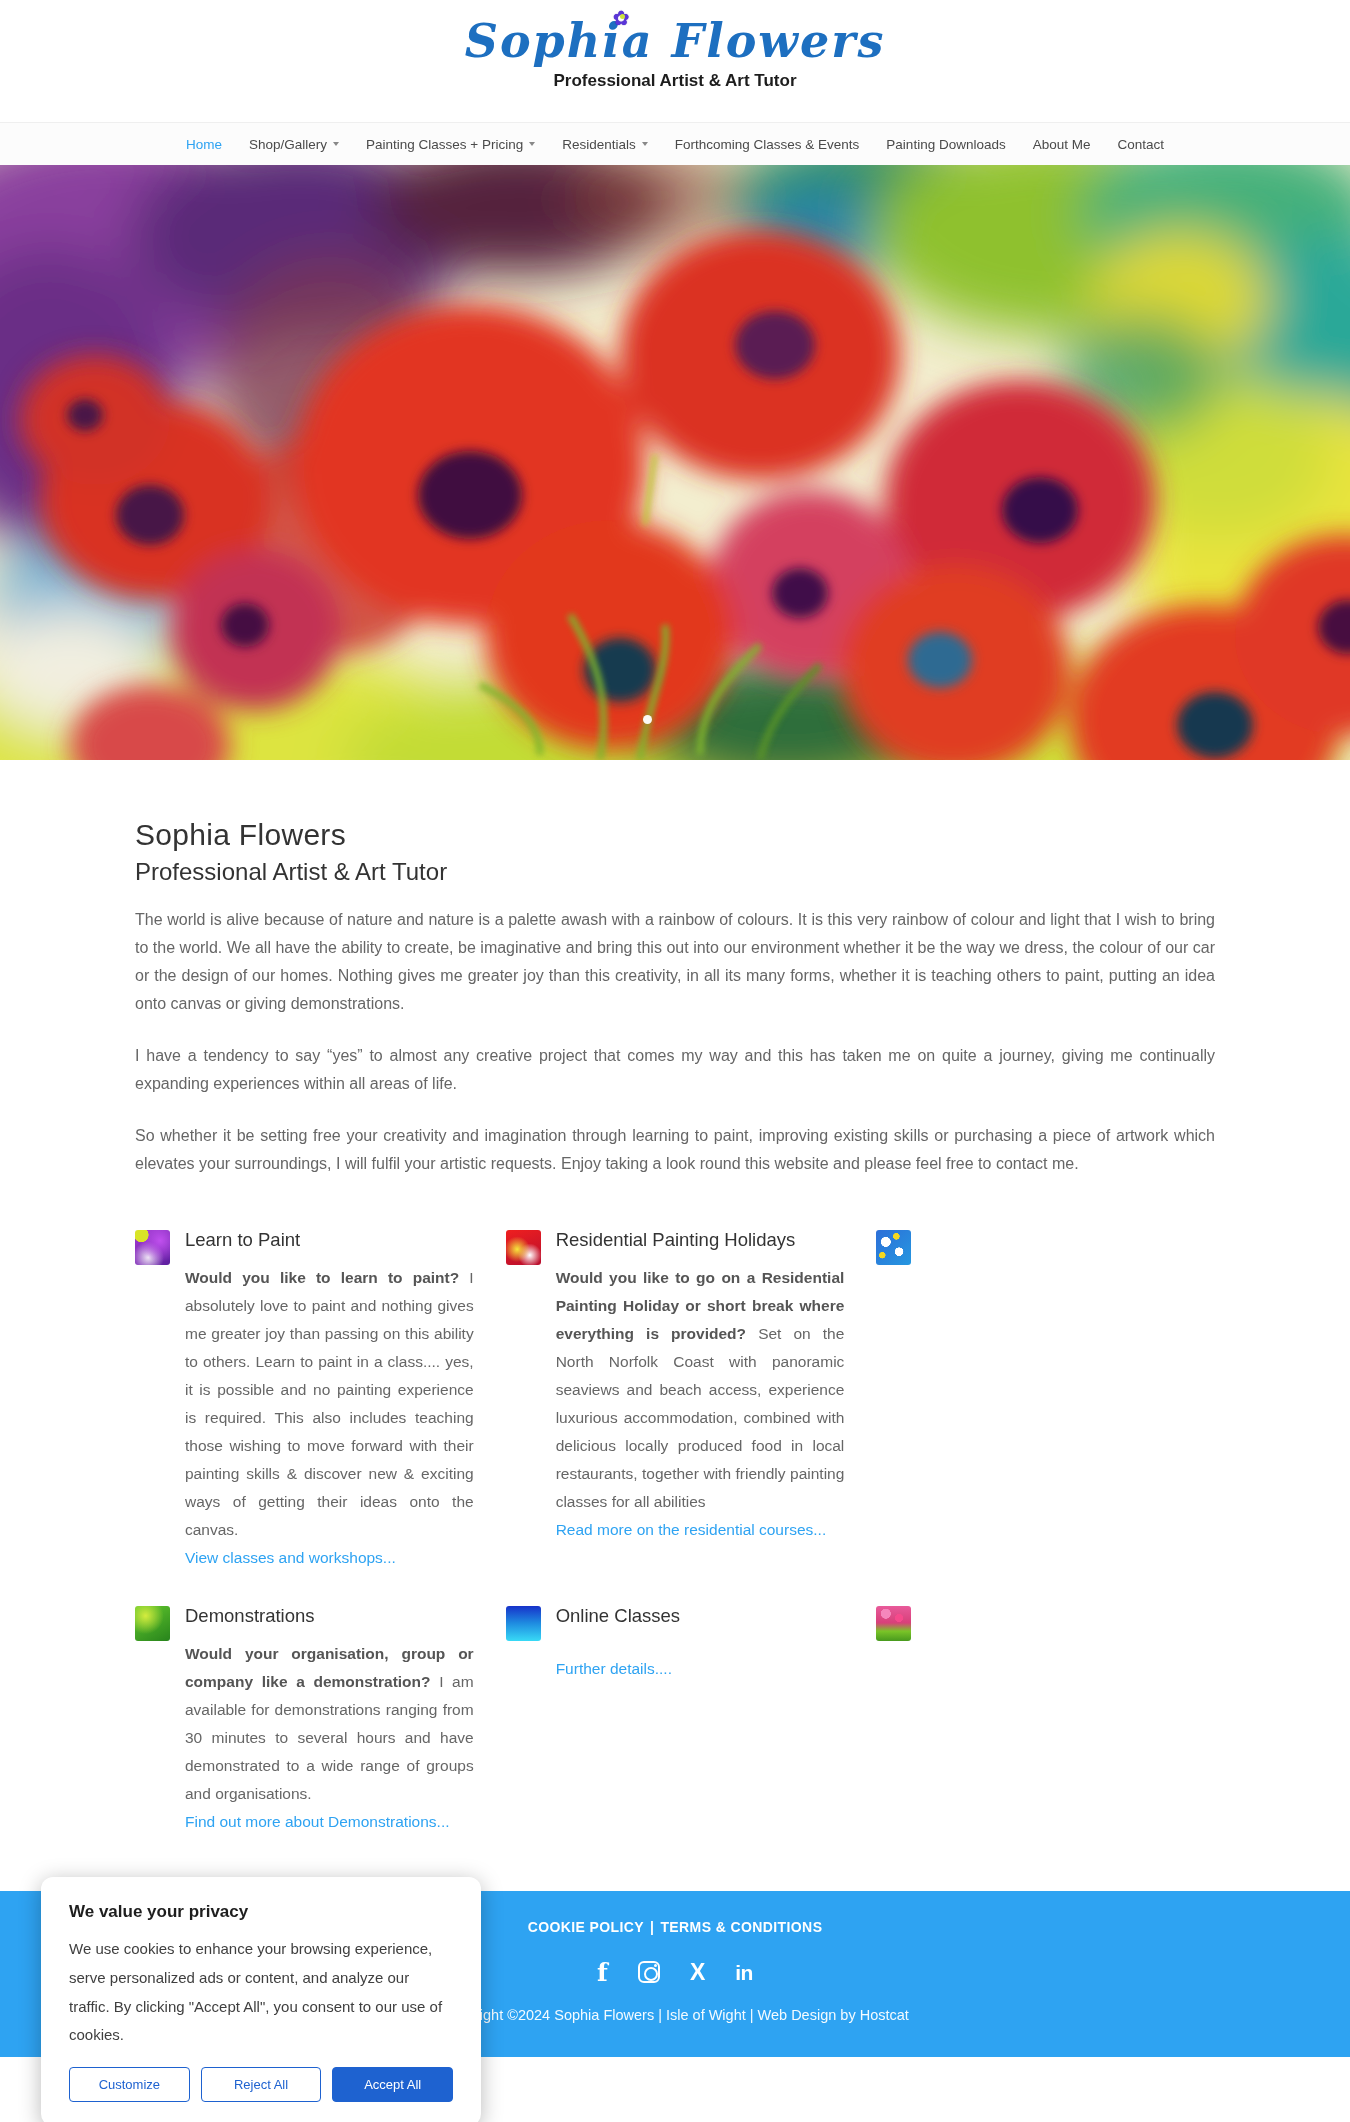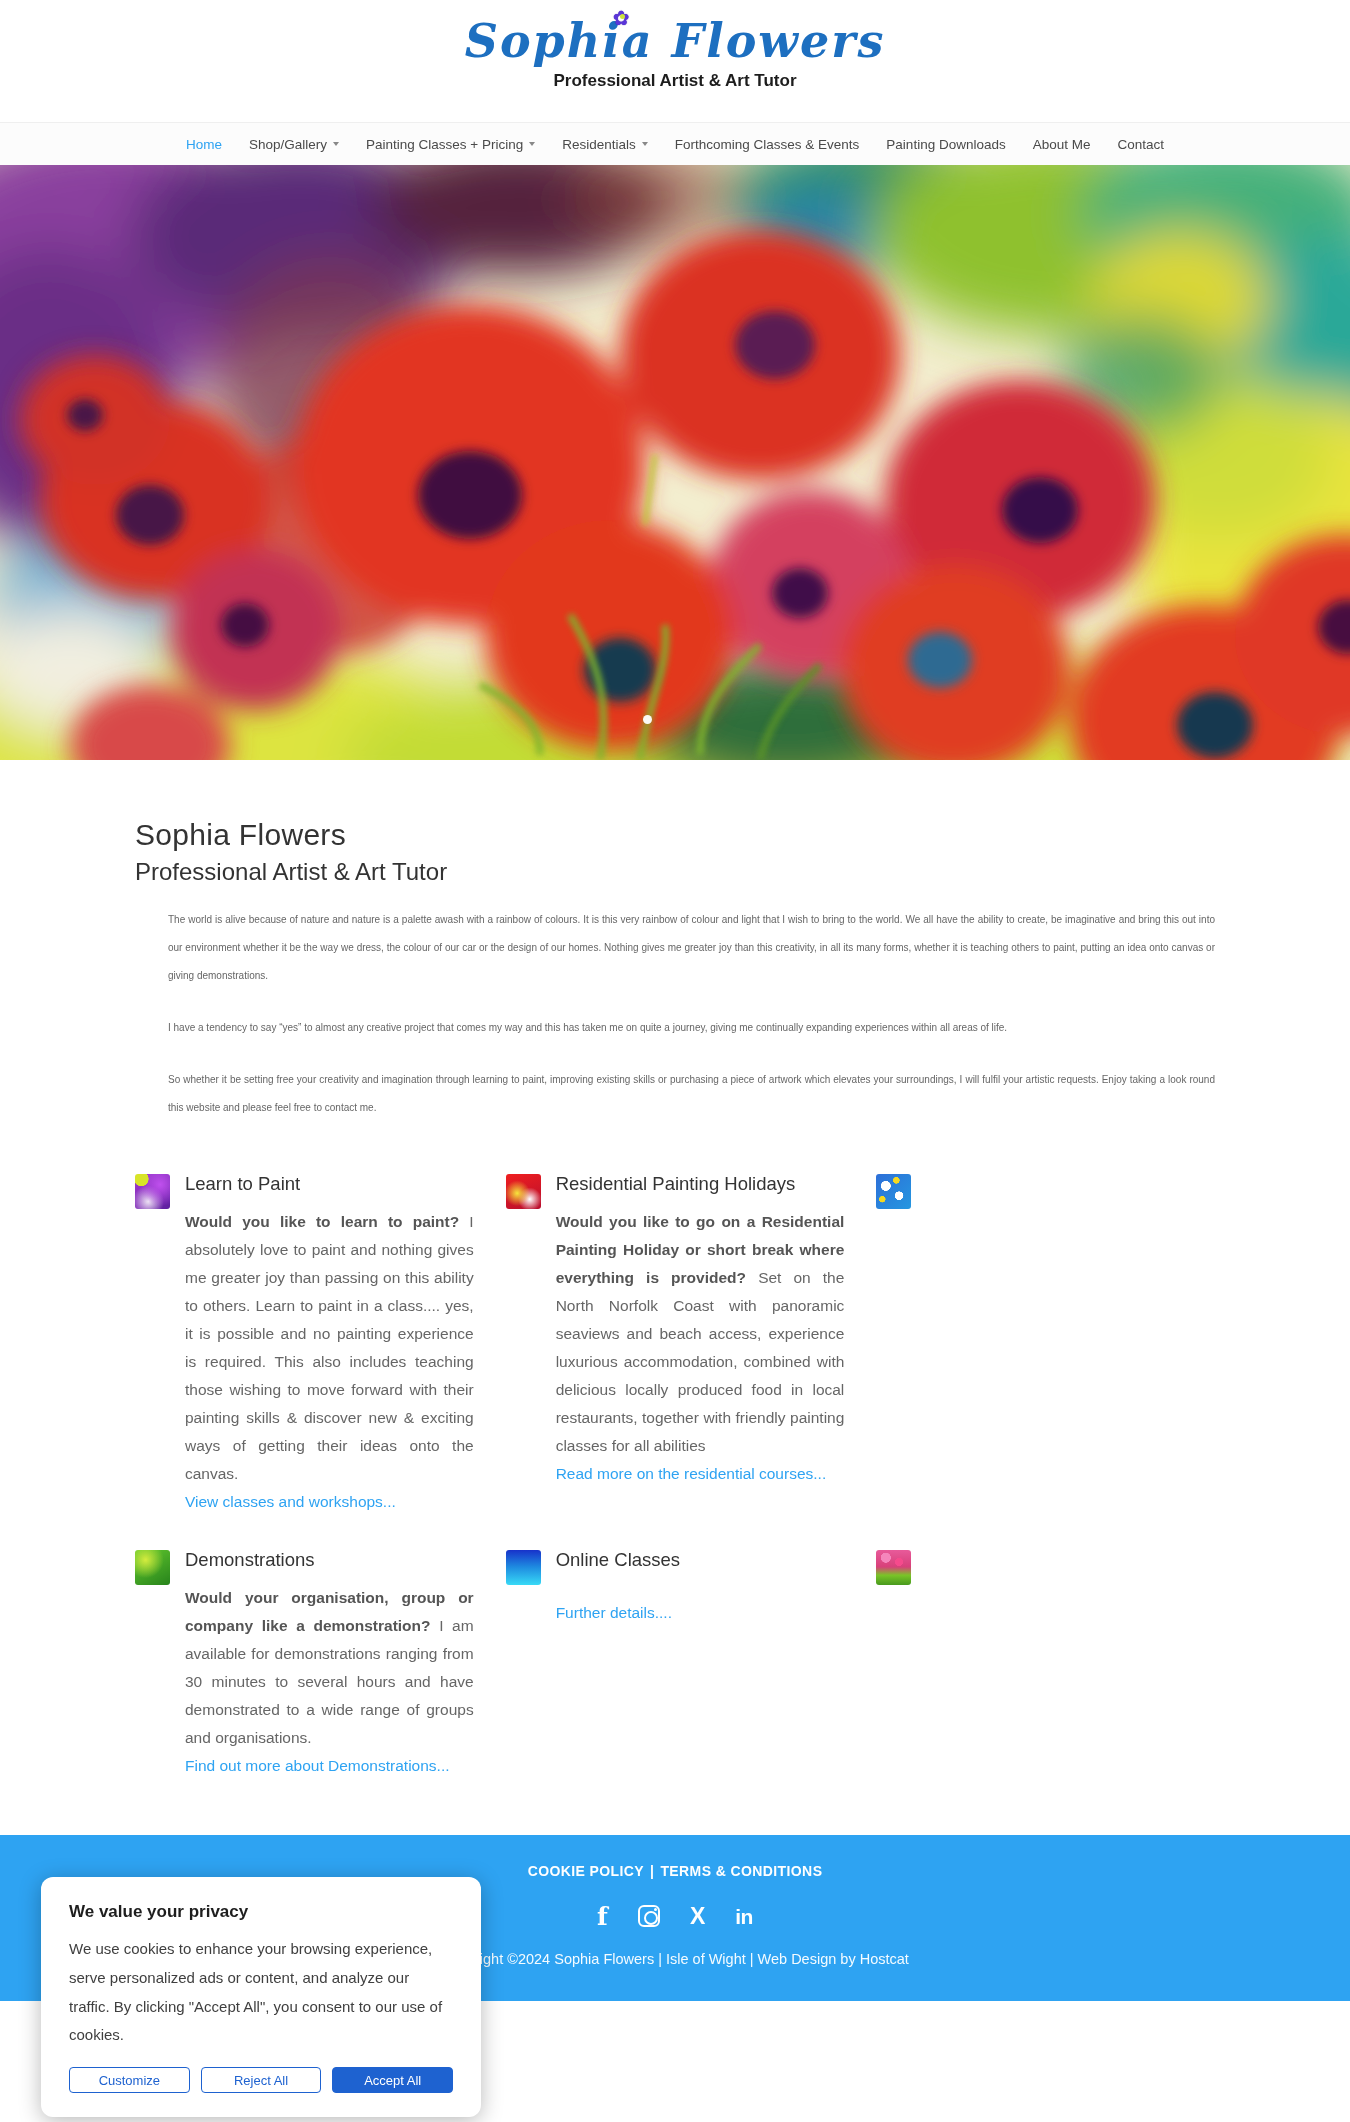--- a/index.html
+++ b/index.html
@@ -30,21 +30,21 @@
   
   .hero { position:relative; width:1350px; height:595px; overflow:hidden; }
   .hero svg { display:block; width:100%; height:100%; }
   .slider-dot { position:absolute; left:643px; bottom:36px; width:9px; height:9px;
                 border-radius:50%; background:#ffffff; opacity:.95; }
 
   
   .content { width:1080px; margin:0 auto; padding-top:58px; }
   .intro-title { font-size:30px; font-weight:500; color:#333; letter-spacing:.3px; }
   .intro-subtitle { font-size:24px; font-weight:500; color:#333; margin-top:6px; margin-bottom:20px; }
-  .content p.body { font-size:10px; color:#666; line-height:28px; text-align:justify; margin-bottom:24px;margin-left:33px; }
+  .content p.body { font-size:16px; color:#666; line-height:28px; text-align:justify; margin-bottom:24px; }
 
   
   .features { display:grid; grid-template-columns:repeat(3,1fr); column-gap:42px; row-gap:64px;
               margin-top:50px; padding-bottom:55px;gap:32px; }
   .feature { display:grid; grid-template-columns:50px 1fr; }
   .thumb { width:35px; height:35px; border-radius:3px; margin-top:2px; }
   .thumb-1 { background:
       radial-gradient(circle at 18% 14%, #d8e428 0 17%, rgba(0,0,0,0) 18%),
       radial-gradient(circle at 72% 30%, #c050ee, rgba(0,0,0,0) 62%),
       radial-gradient(circle at 38% 78%, #efe6f5, rgba(0,0,0,0) 45%),
@@ -90,21 +90,21 @@
   .icon-x { font-size:23px; font-weight:700; line-height:1; }
   .icon-in { font-size:21px; font-weight:700; line-height:1; letter-spacing:-.5px; }
   .copyright { margin-top:20px; font-size:14.5px; color:#f4fbff; }
 
   
   .cookie-banner { position:absolute; left:41px; top:1877px; width:440px; background:#fff;
                    border-radius:12px; box-shadow:0 4px 22px rgba(0,0,0,.28); padding:25px 28px 24px; }
   .cookie-banner h4 { font-size:17px; font-weight:700; color:#1e1e1e; margin-bottom:13px; }
   .cookie-banner p { font-size:15px; color:#3f3f3f; line-height:1.92; margin-bottom:17px; }
   .cookie-buttons { display:flex; gap:11px; }
-  .cookie-buttons button { flex:1; height:26px; border-radius:4px; font-size:13px; cursor:pointer;
+  .cookie-buttons button { flex:1; height:35px; border-radius:4px; font-size:13px; cursor:pointer;
                            font-family:"Liberation Sans", sans-serif; }
   .btn-outline { background:#fff; border:1.5px solid #1e62d0; color:#1e62d0; }
   .btn-solid { background:#1e62d0; border:1.5px solid #1e62d0; color:#fff; }
 </style>
 </head>
 <body>
 
 <div class="page">
 
   <header class="site-header">

